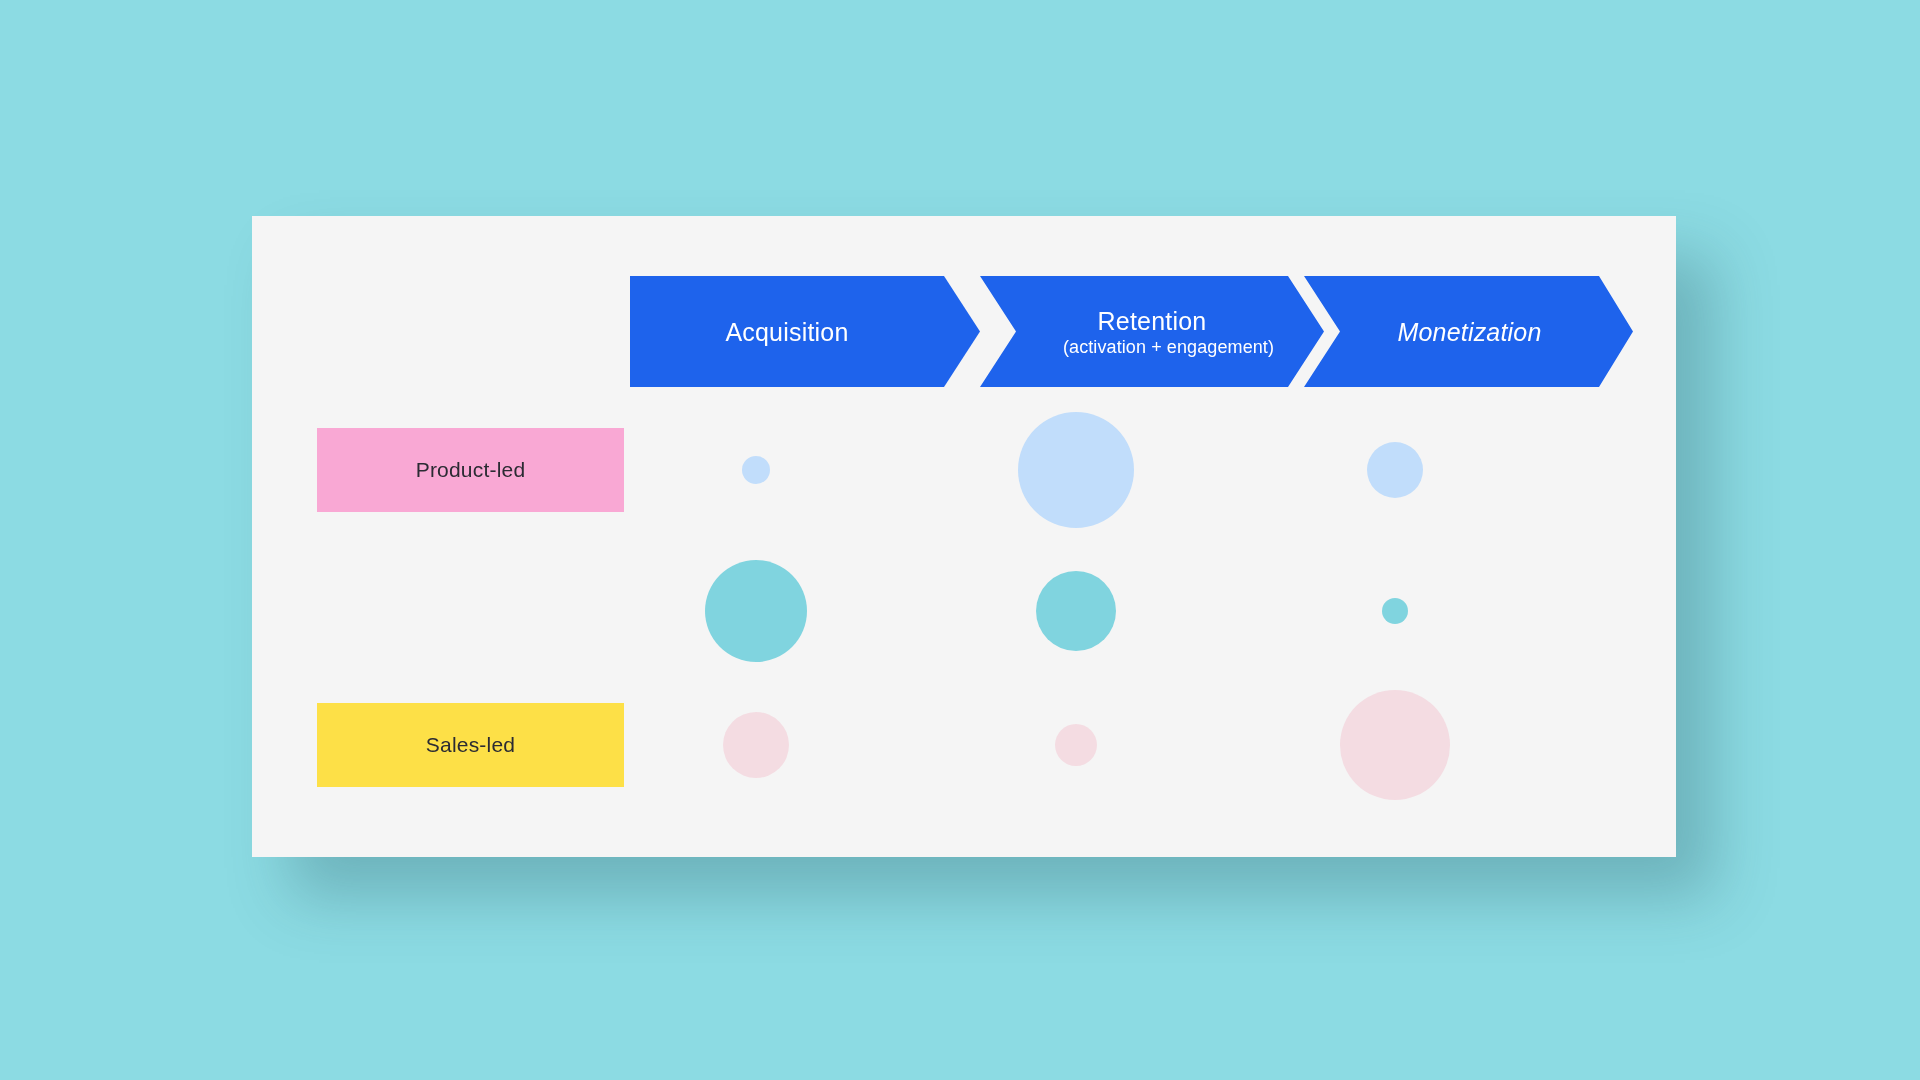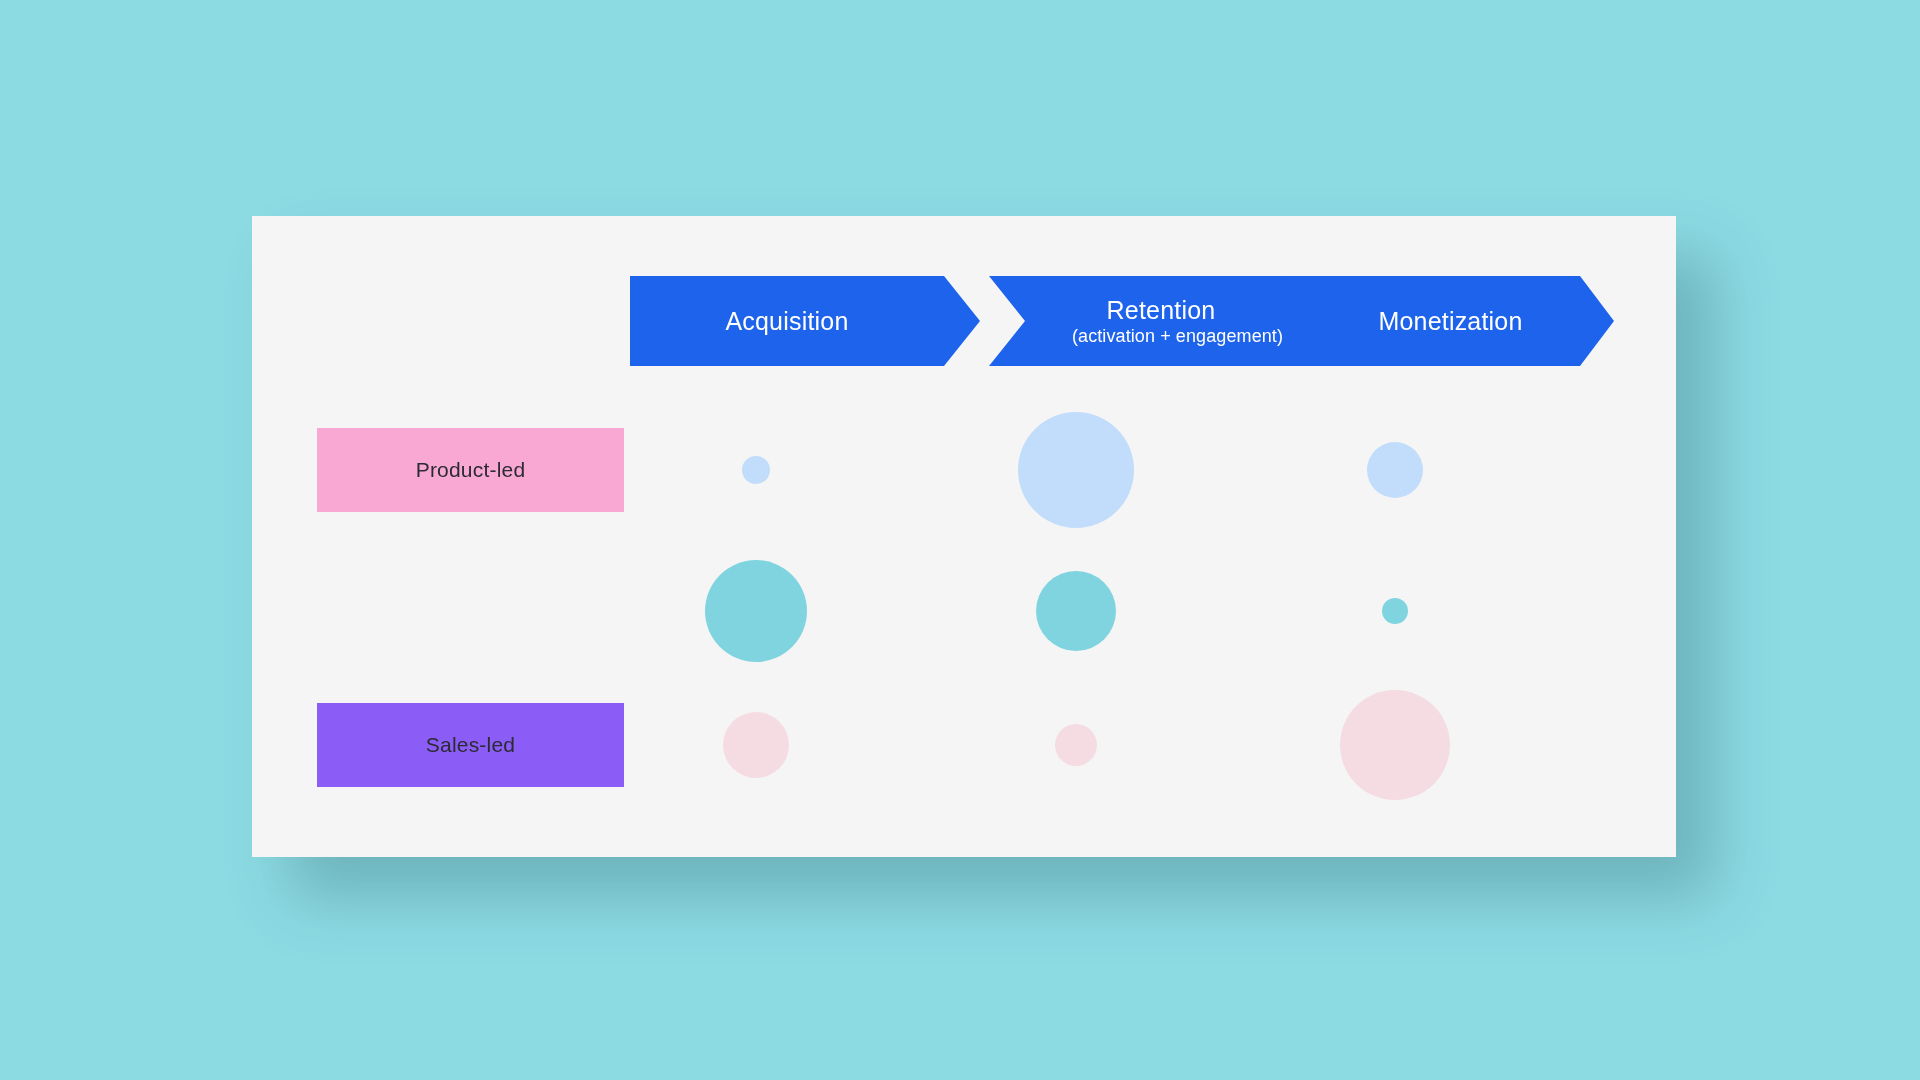--- a/index.html
+++ b/index.html
@@ -35,21 +35,21 @@
   #banner {
     position: absolute;
     left: 378px;
     top: 60px;
     width: 1003px;
     height: 90px;
   }
   .chev {
     position: absolute;
     top: 0;
-    height: 90px;
+    height: 111px;
     background: #1e63ec;
     display: flex;
     flex-direction: column;
     align-items: center;
     justify-content: center;
     color: #ffffff;
     box-sizing: border-box;
   }
   .chev .title {
     font-size: 25px;
@@ -66,32 +66,33 @@
   }
   
   #chev-acquisition {
     left: 0px;
     width: 350px;
     padding-right: 36px;
     clip-path: polygon(0 0, calc(100% - 36px) 0, 100% 50%, calc(100% - 36px) 100%, 0 100%);
   }
   
   #chev-retention {
-    left: 359px;
+    left: 350px;
     width: 344px;
     padding-left: 36px;
     padding-right: 36px;
     clip-path: polygon(0 0, calc(100% - 36px) 0, 100% 50%, calc(100% - 36px) 100%, 0 100%, 36px 50%);
   }
   #chev-monetization {
-    left: 655px;
+    left: 674px;
     width: 329px;
     padding-left: 36px;
     padding-right: 34px;
     clip-path: polygon(0 0, calc(100% - 34px) 0, 100% 50%, calc(100% - 34px) 100%, 0 100%, 36px 50%);
+    font-style: italic;
   }
 
   
   .row-label {
     position: absolute;
     left: 65px;
     width: 307px;
     height: 84px;
     display: flex;
     align-items: center;
@@ -126,21 +127,21 @@
       </div>
 
       <div class="chev" id="chev-monetization" style="background: rgb(30, 99, 236); color: rgb(255, 255, 255);">
         <span class="title">Monetization</span>
       </div>
     </div>
 
     <div class="row-label" id="label-product-led" style="background: #f9a8d4; top: 212px;">
       <span>Product-led</span>
     </div>
-    <div class="row-label" id="label-sales-led" style="background: #8b5cf6; top: 487px;">
+    <div class="row-label" id="label-sales-led" style="background: #fde047; top: 487px;">
       <span>Sales-led</span>
     </div>
 
     <div id="bubble-layer">
         <div class="bubble" style="width: 28px; height: 28px; background: rgb(193, 221, 251); left: 504px; top: 254px;"></div>
         <div class="bubble" style="width: 116px; height: 116px; background: rgb(193, 221, 251); left: 824px; top: 254px;"></div>
         <div class="bubble" style="width: 56px; height: 56px; background: rgb(193, 221, 251); left: 1143px; top: 254px;"></div>
         <div class="bubble" style="width: 102px; height: 102px; background: rgb(128, 212, 223); left: 504px; top: 395px;"></div>
         <div class="bubble" style="width: 80px; height: 80px; background: rgb(128, 212, 223); left: 824px; top: 395px;"></div>
         <div class="bubble" style="width: 26px; height: 26px; background: rgb(128, 212, 223); left: 1143px; top: 395px;"></div>

